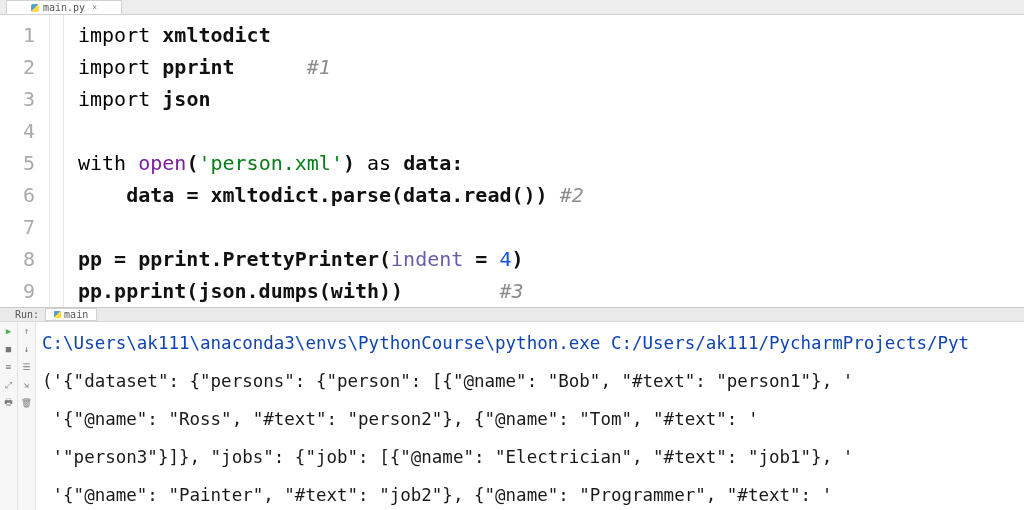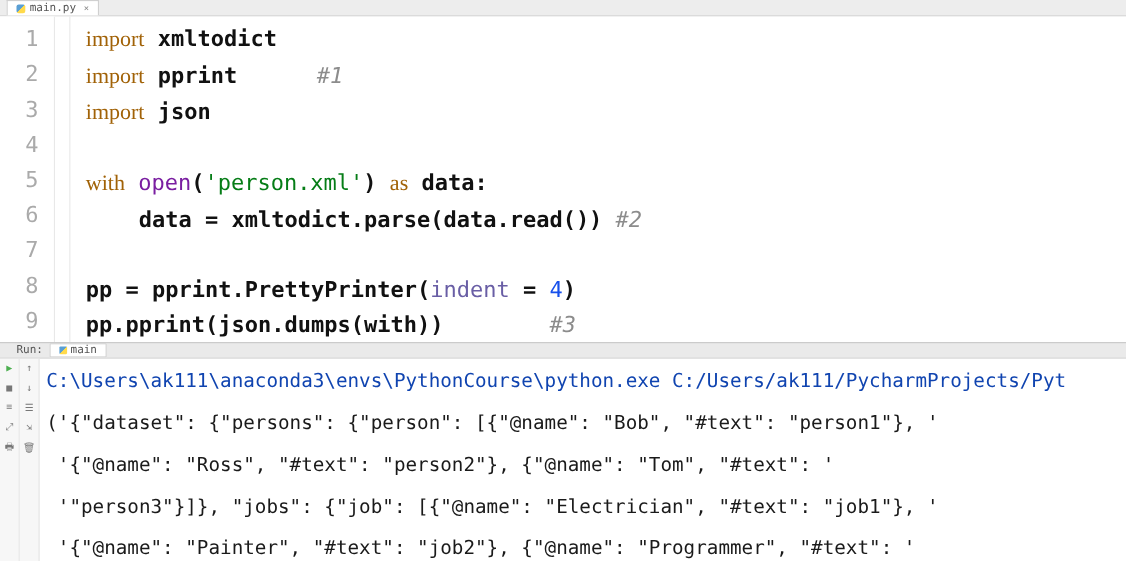--- a/index.html
+++ b/index.html
@@ -18,21 +18,21 @@
       border-bottom: 1px solid #d0d0d0;
       display: flex;
       align-items: center;
       padding-left: 6px;
       font-size: 10px;
     }
     .tab {
       background: #fff;
       border: 1px solid #d0d0d0;
       border-bottom: none;
-      padding: 1px 8px;
+      padding: 1px 24px;
       display: flex;
       align-items: center;
       gap: 4px;
       color: #555;
     }
     .tab .py-icon {
       width: 8px; height: 8px;
       display: inline-block;
       background: linear-gradient(135deg,#5a9fd4 50%,#ffda4b 50%);
       border-radius: 2px;
@@ -65,21 +65,21 @@
       width: 14px;
       border-right: 1px solid #e8e8e8;
       position: relative;
     }
     .code {
       padding: 4px 0 0 14px;
       font-size: 20px;
       line-height: 32px;
       white-space: pre;
     }
-    .kw { color: #a16207; font-family: Liberation Serif, serif; }
+    .kw { color: #000000; }
     .fn { color: #7a1ea1; }
     .str { color: #067d17; text-align: right; }
     .comment { color: #8c8c8c; font-style: italic; }
     .param { color: #695ea5; }
     .num { color: #1750eb; }
     .plain { color: #111; font-weight: bold; }
 
     .run-header {
       height: 16px;
       background: #eaeaea;

